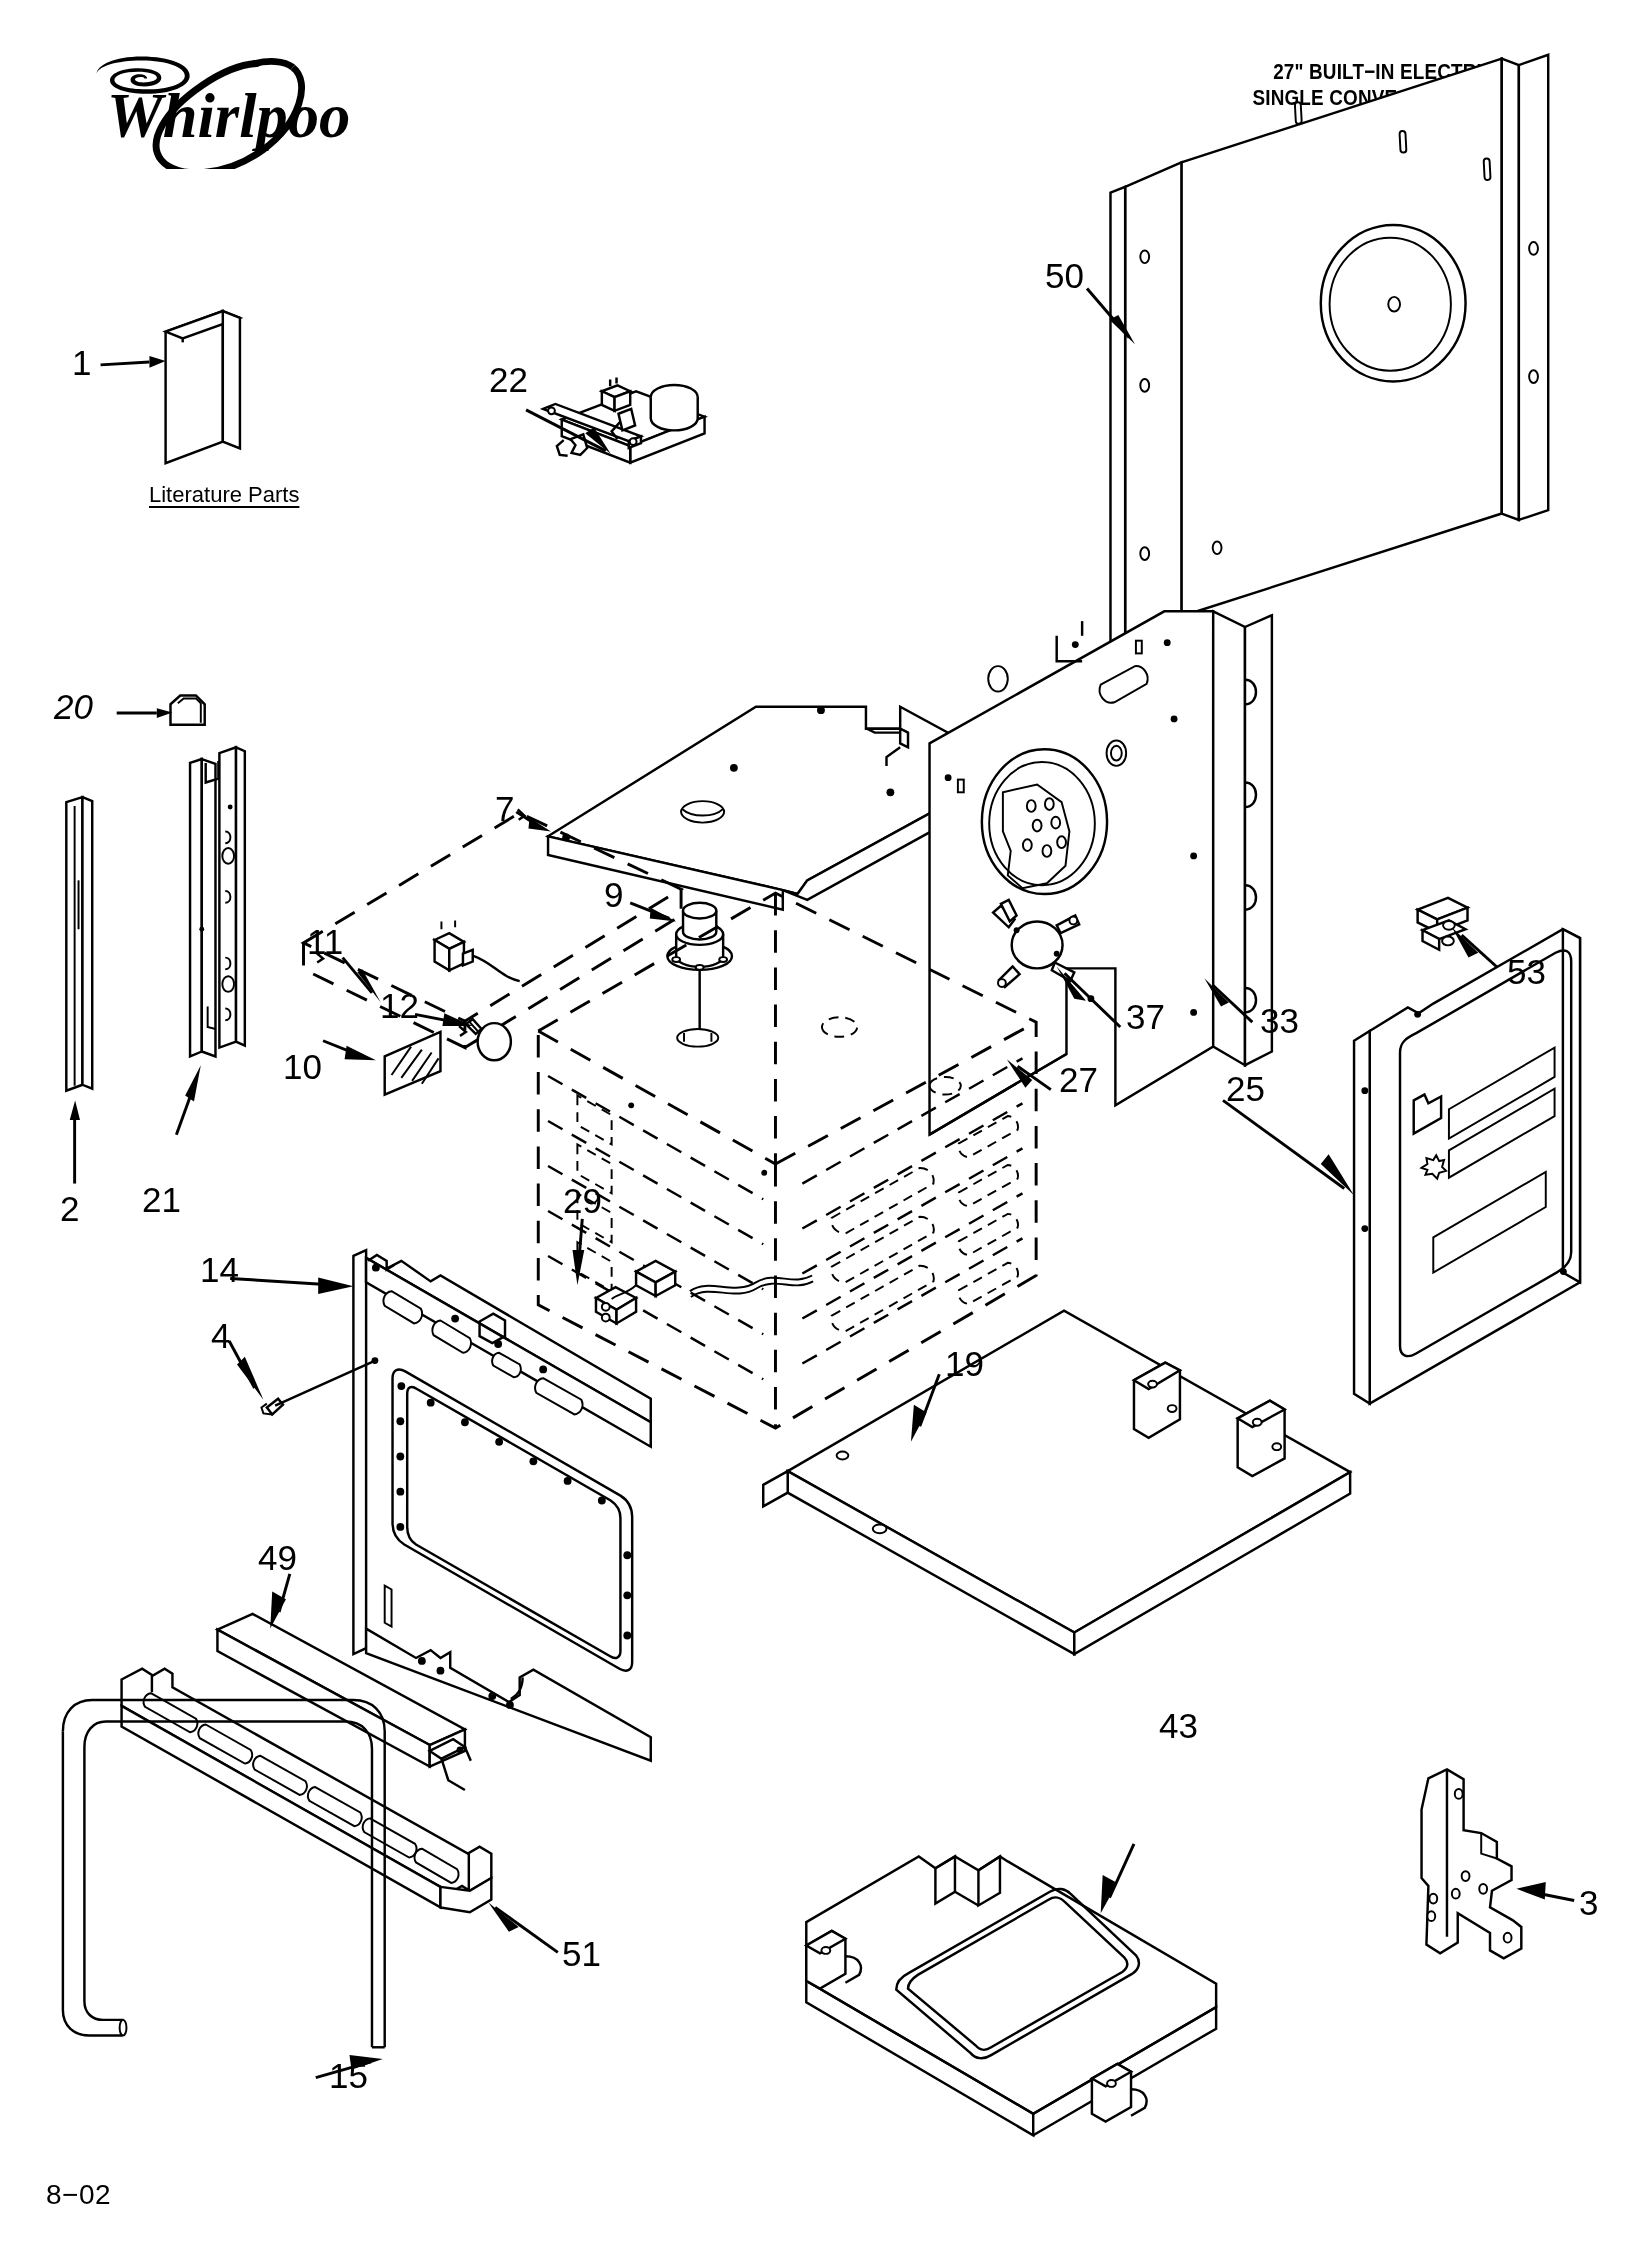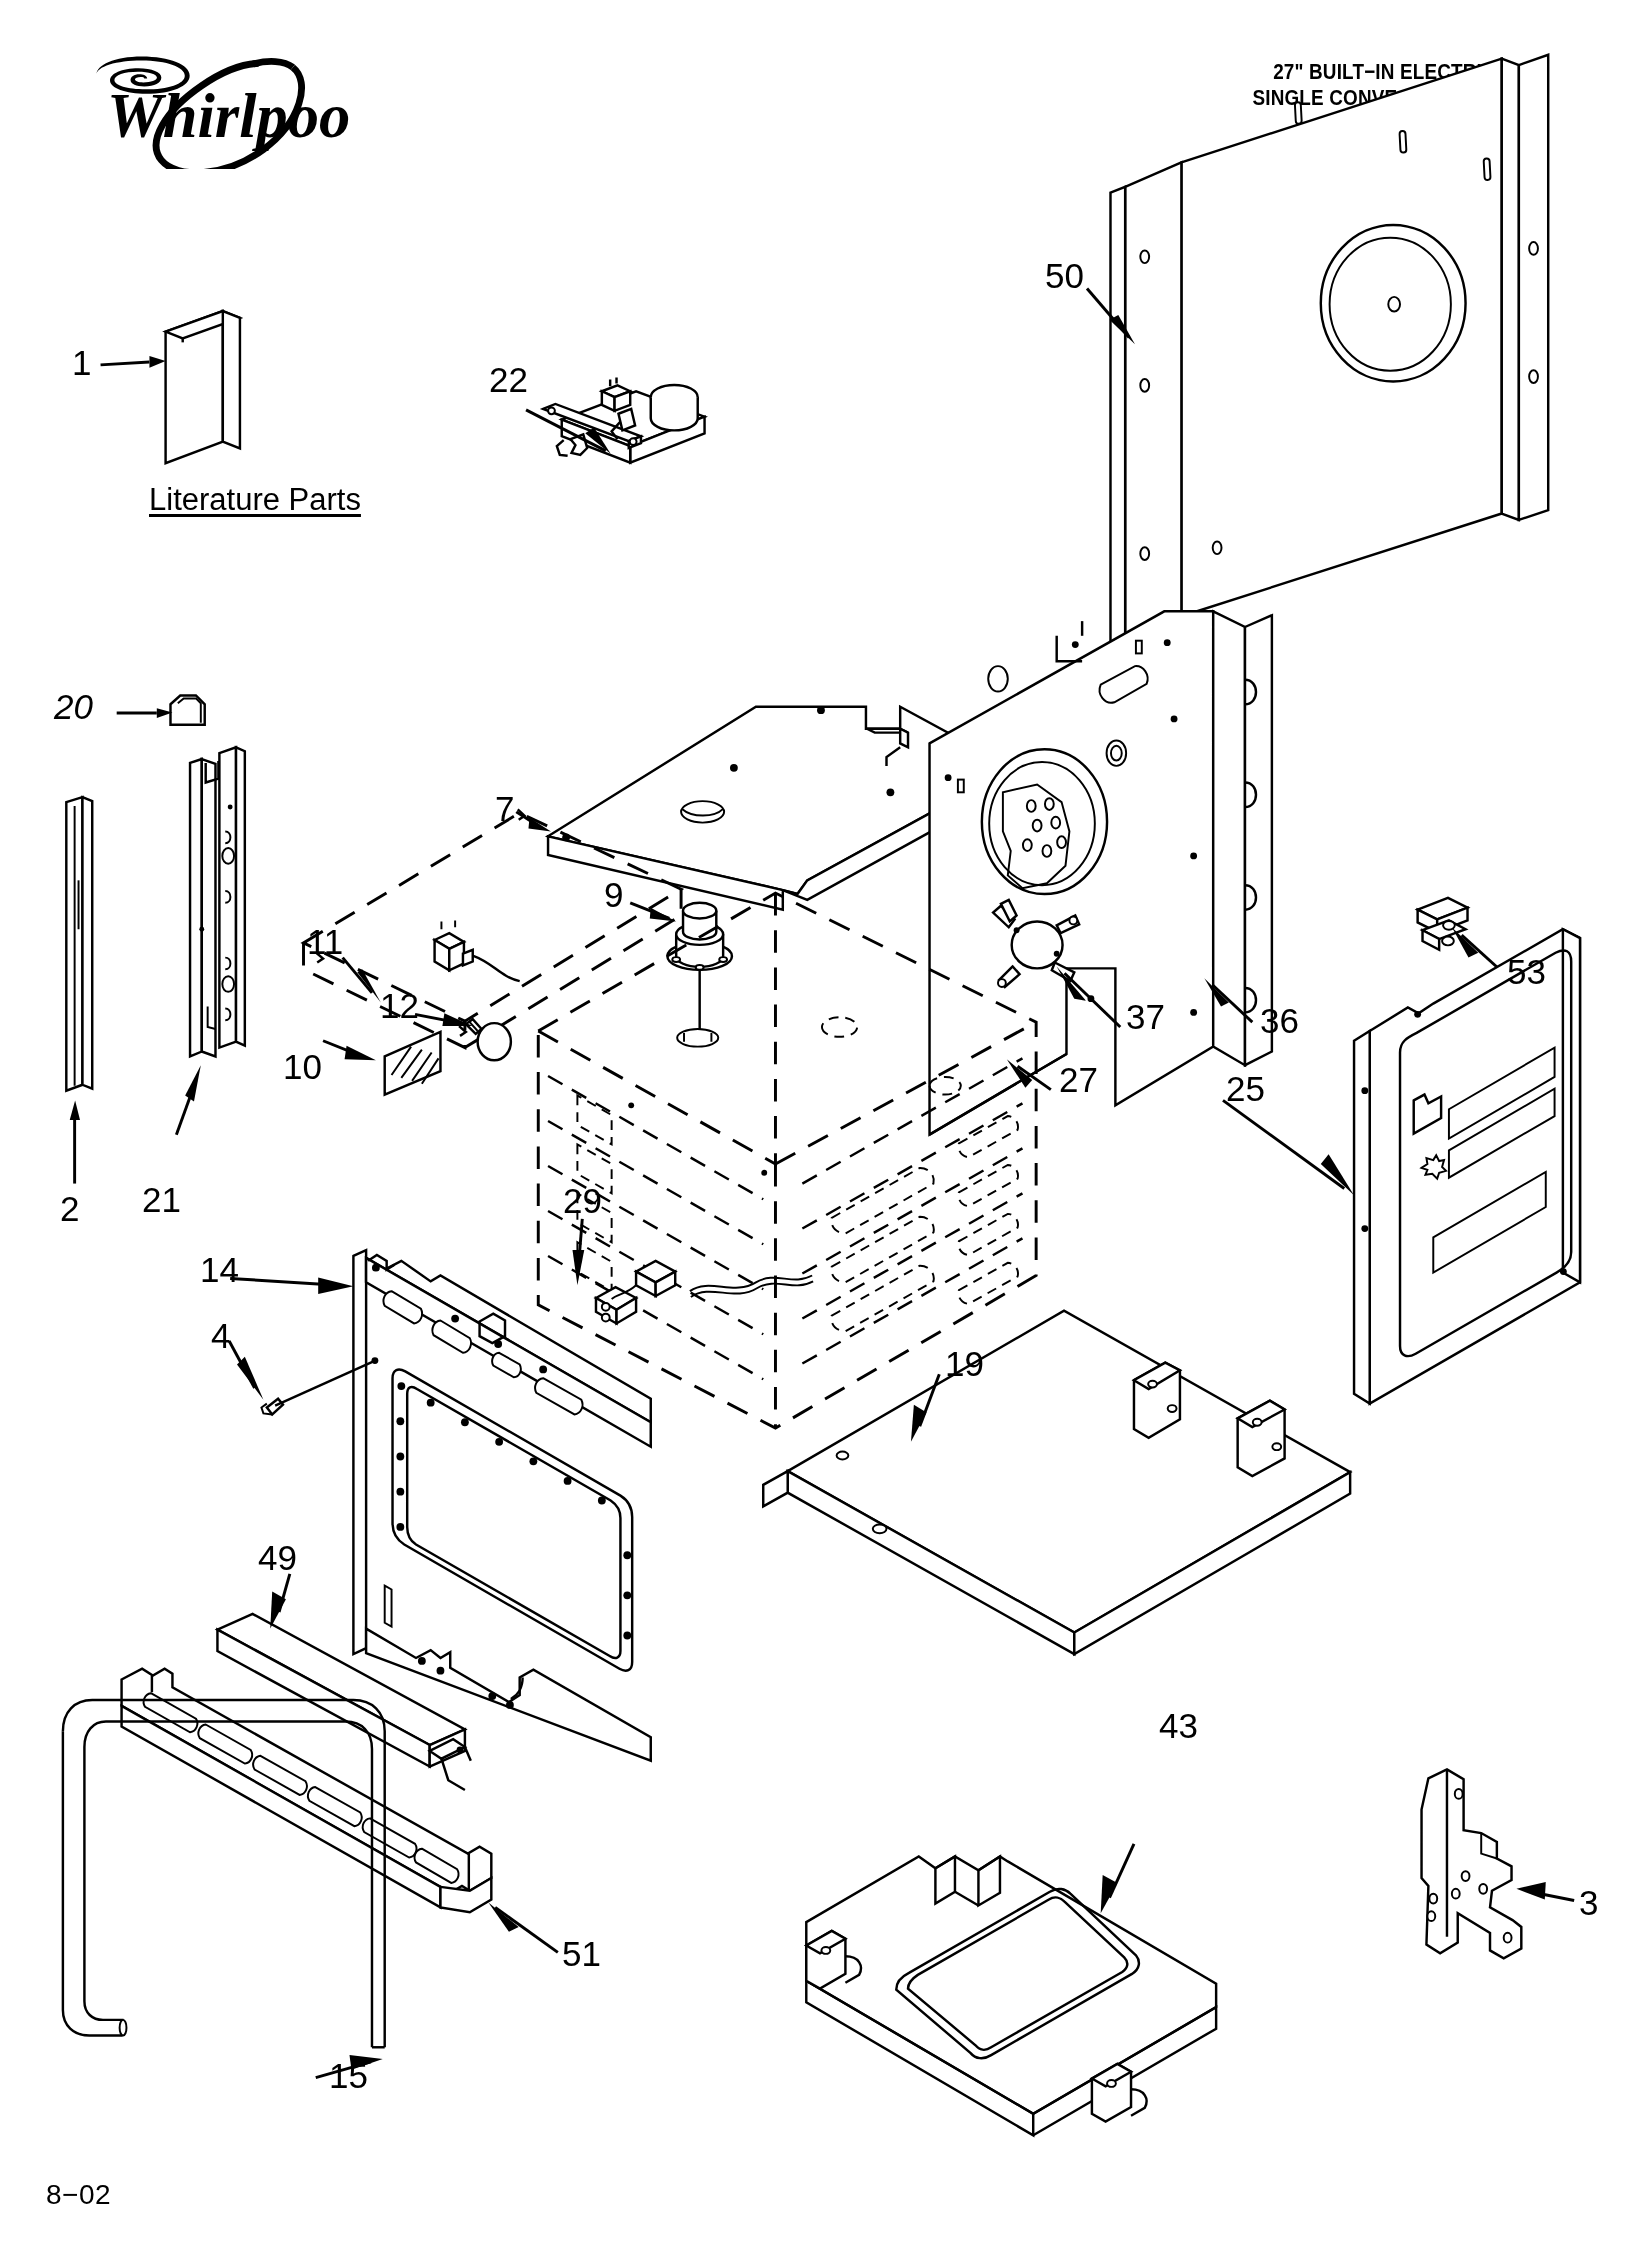--- a/index.html
+++ b/index.html
@@ -49,21 +49,21 @@
   #footer-code{
     position:absolute;
     left:46px; top:2179px;
     font-size:28px;
     letter-spacing:0.5px;
   }
   
   #literature-caption{
     position:absolute;
     left:149px; top:482px;
-    font-size:31px;
+    font-size:22px;
     text-decoration:underline;
     text-underline-offset:3.9px;
     white-space:nowrap;
   }
   
   .callout{
     position:absolute;
     font-size:35px;
     font-weight:normal;
     line-height:1;
@@ -694,21 +694,21 @@
   <div class="callout" style="left:283px;  top:1017px;margin-top:32px;">10</div>
   <div class="callout" style="left:307px;  top:924px;">11</div>
   <div class="callout" style="left:380px;  top:988px;">12</div>
   <div class="callout" style="left:200px;  top:1252px;">14</div>
   <div class="callout" style="left:329px;  top:2058px;">15</div>
   <div class="callout" style="left:945px; top:1346px;">19</div>
   <div class="callout" style="left:54px;  top:689px;font-style:italic;">20</div>
   <div class="callout" style="left:142px;  top:1134px;margin-top:48px;">21</div>
   <div class="callout" style="left:489px; top:362px;">22</div>
   <div class="callout" style="left:1226px; top:1071px;">25</div>
-  <div class="callout" style="left:1260px; top:1003px;">36</div>
+  <div class="callout" style="left:1260px; top:1003px;">33</div>
   <div class="callout" style="left:1059px; top:1062px;">27</div>
   <div class="callout" style="left:563px; top:1183px;">29</div>
   <div class="callout" style="left:1126px; top:999px;">37</div>
   <div class="callout" style="left:1120px; top:1708px;margin-left:39px;">43</div>
   <div class="callout" style="left:258px;  top:1540px;">49</div>
   <div class="callout" style="left:1045px; top:258px;">50</div>
   <div class="callout" style="left:562px; top:1936px;">51</div>
   <div class="callout" style="left:1507px; top:954px;">53</div>
 
   <div id="literature-caption">Literature Parts</div>

